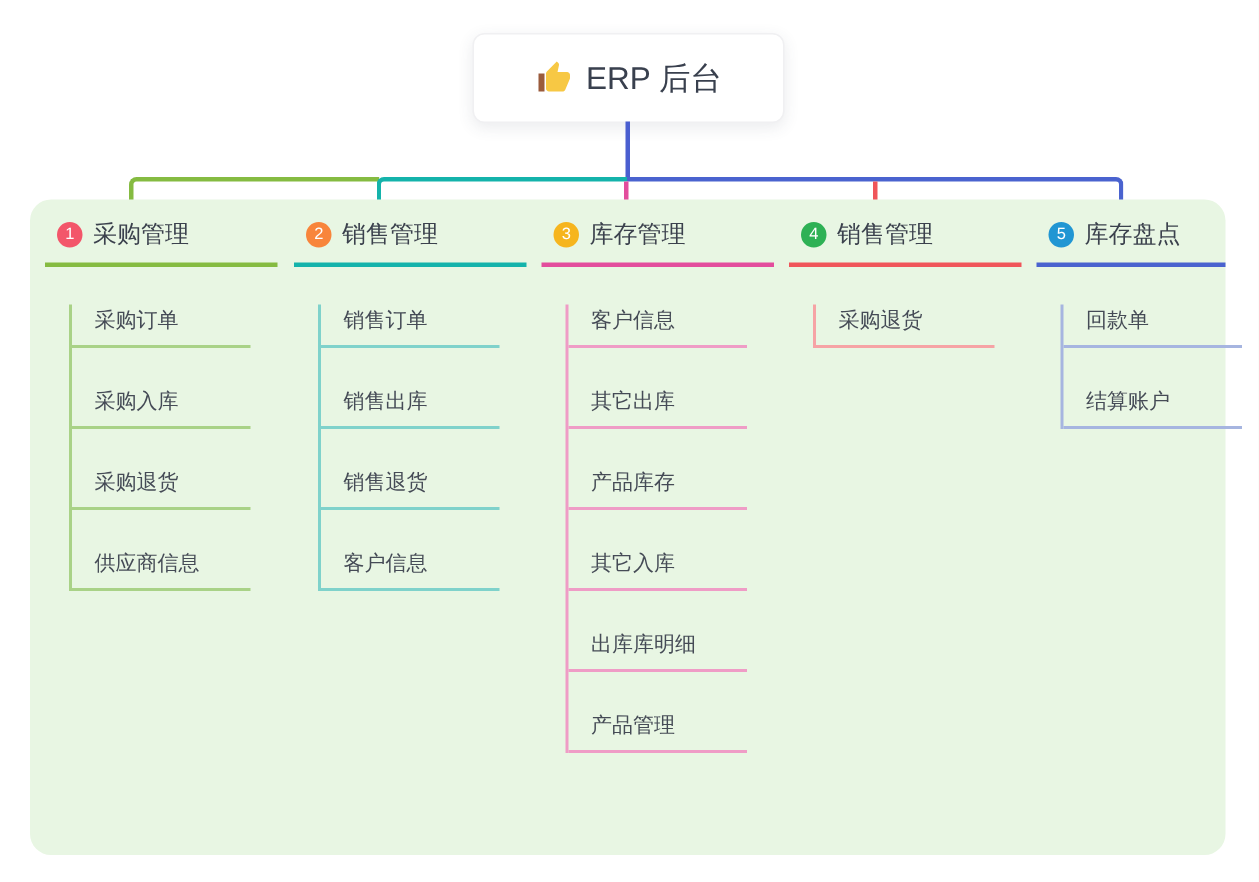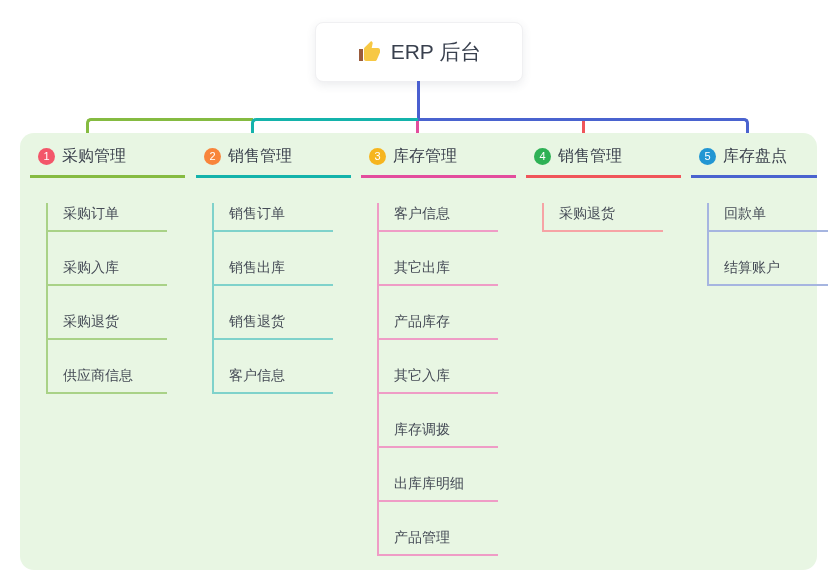--- a/index.html
+++ b/index.html
@@ -112,21 +112,20 @@
       <div class="branch-col" style="left: 361px; width: 155px; --c: #e34d9d; --cl: #ef9cc6;">
       <div class="branch-title">
         <span class="badge" style="background: rgb(246, 181, 30);">3</span>
         <span>库存管理</span>
       </div>
       <div class="children">
           <div class="child">客户信息</div>
           <div class="child">其它出库</div>
           <div class="child">产品库存</div>
           <div class="child">其它入库</div>
-          <div class="child">库存调拨</div>
           <div class="child">出库库明细</div>
           <div class="child">产品管理</div>
         </div>
     </div>
       <div class="branch-col" style="left: 526px; width: 155px; --c: #f0555a; --cl: #f6a3a5;">
       <div class="branch-title">
         <span class="badge" style="background: rgb(46, 177, 85);">4</span>
         <span>销售管理</span>
       </div>
       <div class="children">

